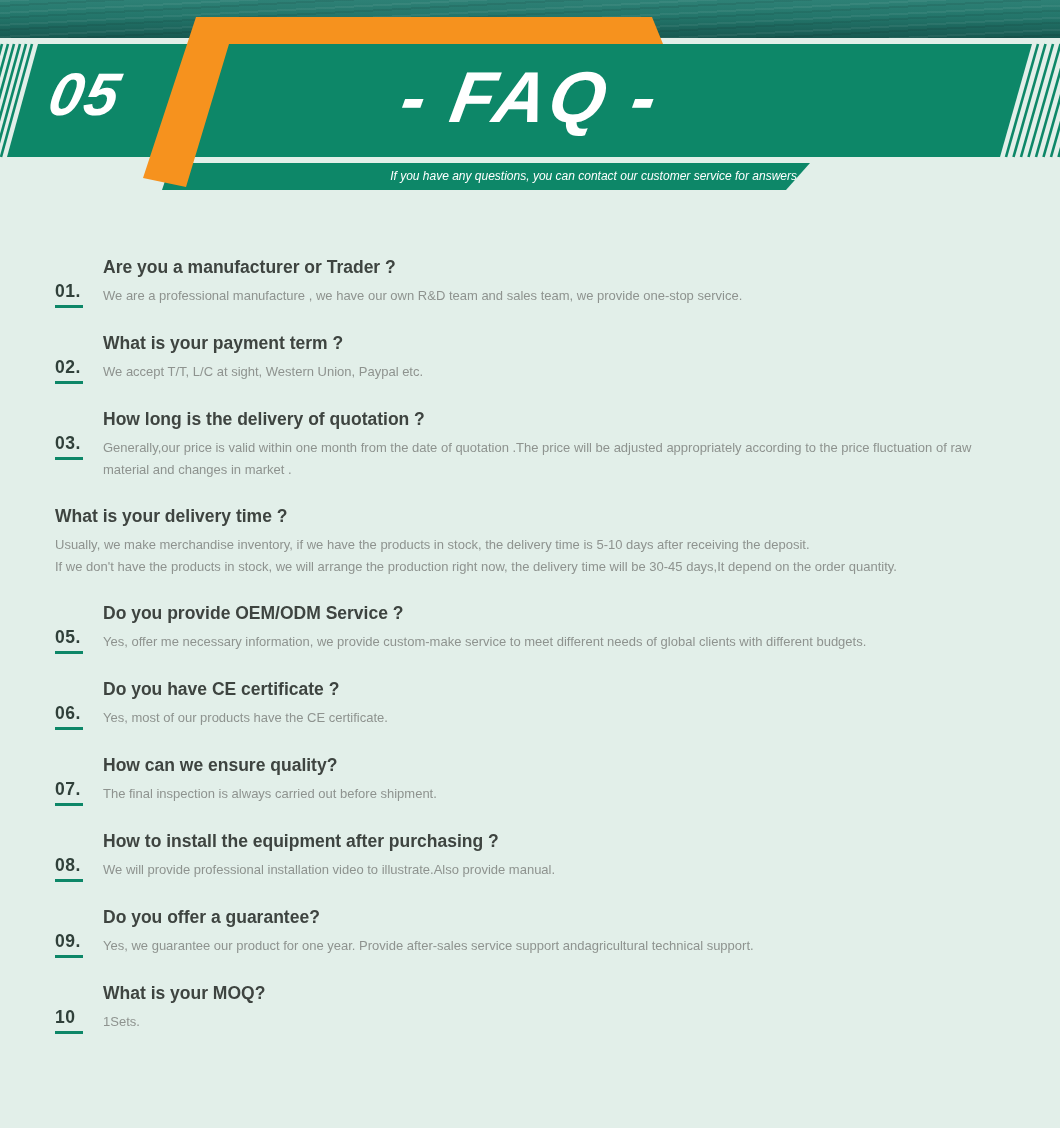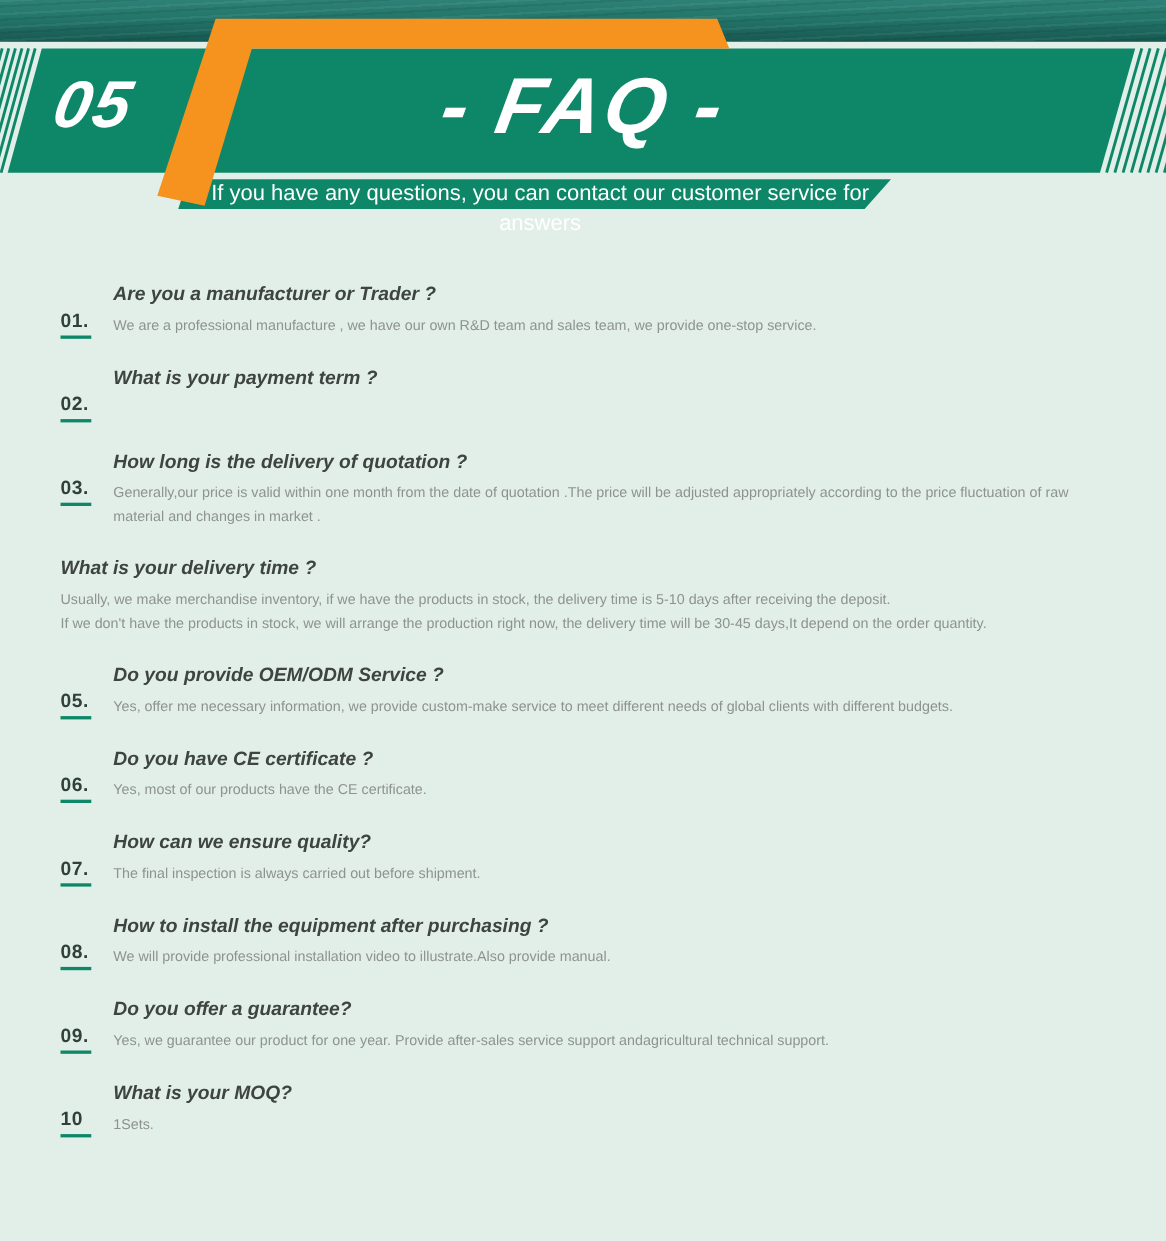--- a/index.html
+++ b/index.html
@@ -48,39 +48,39 @@
     text-align: center; color: var(--white);
   }
   .faq-title > span {
     display: inline-block;
     font-size: 72px; line-height: 74px; font-weight: bold; font-style: italic;
     letter-spacing: 3px;
     transform: skewX(-10deg);
   }
   .subtitle-text {
     position: absolute; left: 185px; top: 163px; width: 612px; height: 27px;
-    line-height: 27px; text-align: center;
-    font-size: 20px; color: var(--white);
+    line-height: 27px; text-align: right;
+    font-size: 12px; font-style: italic; color: var(--white);
   }
 
   
   .faq-list { padding: 57px 0 0 55px; }
   .faq-item { display: flex; margin-bottom: 25px; }
   .num-cell { width: 48px; flex: none; }
   .faq-num {
     display: inline-block;
     font-size: 17.5px; font-weight: bold; color: var(--number_text);
     letter-spacing: 0.5px;
     border-bottom: 3px solid var(--teal);
     padding-bottom: 3px; min-width: 28px; margin-top: 24px;
   }
   .faq-body { flex: 1; }
   .faq-q {
     margin: 0; font-size: 17.5px; font-weight: bold;
-    color: var(--question_text); line-height: 20px; font-style: italic;
+    color: var(--question_text); line-height: 20px;
   }
   .faq-a {
     margin: 8px 0 0; font-size: 13px;
     color: var(--answer_text); line-height: 22px;
     max-width: 895px; white-space: pre-line;
   }
 </style>
 </head>
 <body>
 
@@ -136,20 +136,21 @@
         <p class="faq-a">We are a professional manufacture , we have our own R&amp;D team and sales team, we provide one-stop service.</p>
       </div>
     </div>
 
     <div class="faq-item">
       <div class="num-cell">
         <span class="faq-num">02.</span>
       </div>
       <div class="faq-body">
         <h3 class="faq-q">What is your payment term ?</h3>
+        <p class="faq-a">We accept T/T, L/C at sight, Western Union, Paypal etc.</p>
       </div>
     </div>
 
     <div class="faq-item">
       <div class="num-cell">
         <span class="faq-num">03.</span>
       </div>
       <div class="faq-body">
         <h3 class="faq-q">How long is the delivery of quotation ?</h3>
         <p class="faq-a">Generally,our price is valid within one month from the date of quotation .The price will be adjusted appropriately according to the price fluctuation of raw material and changes in market .</p>

